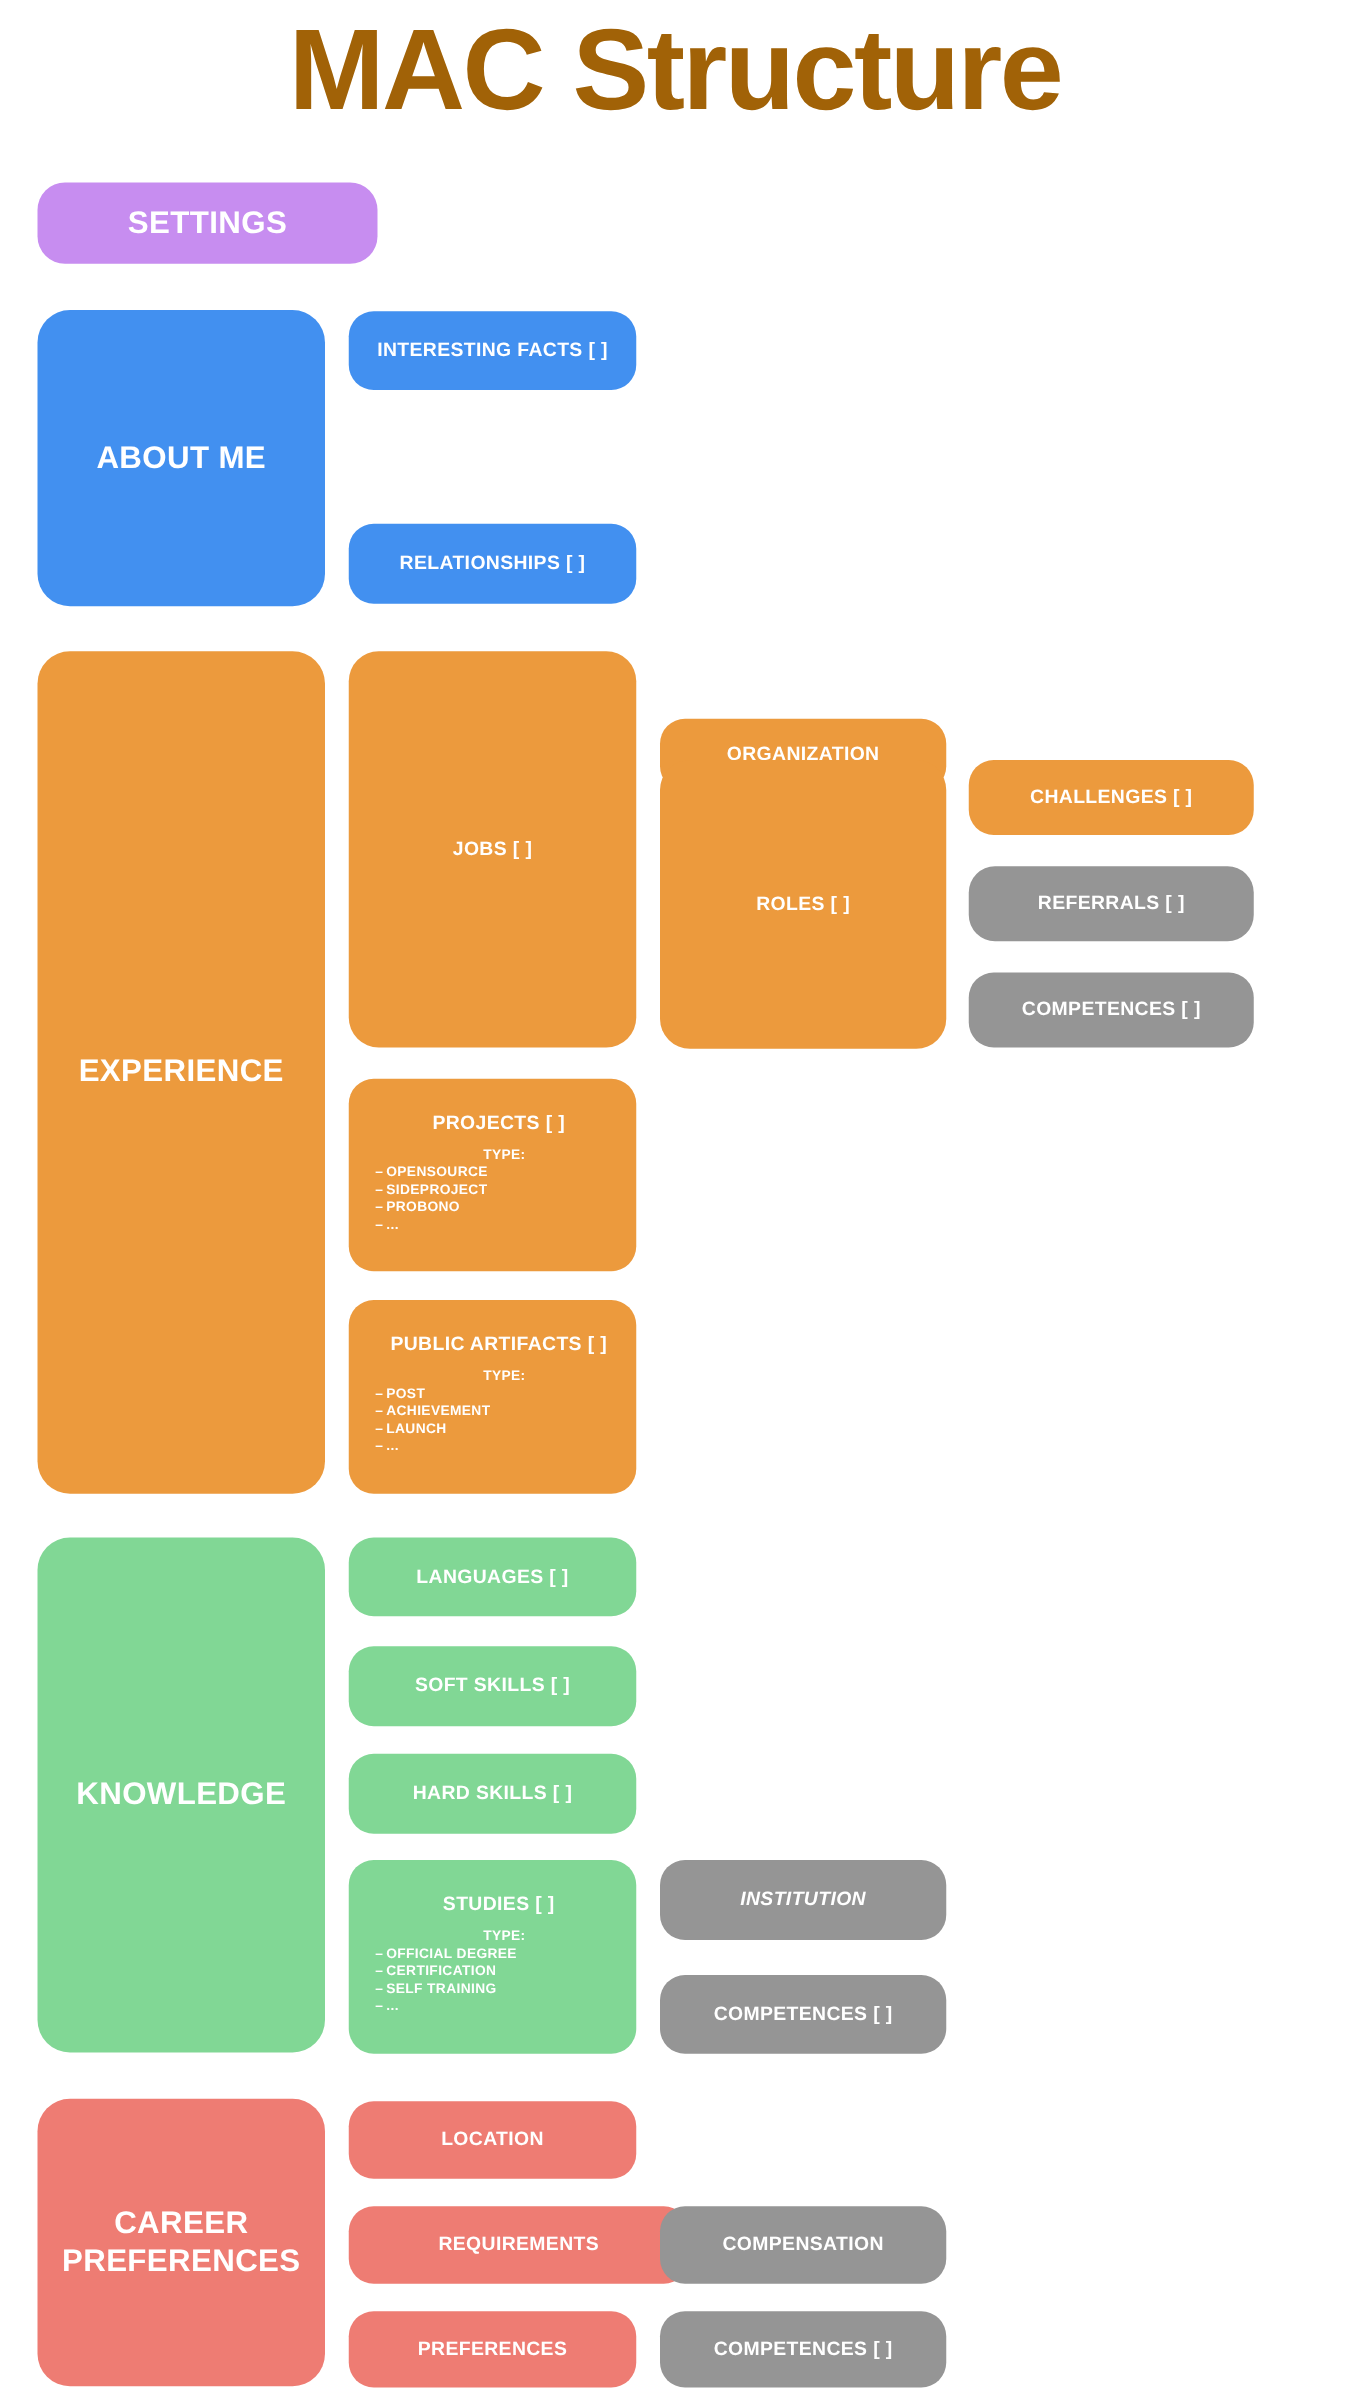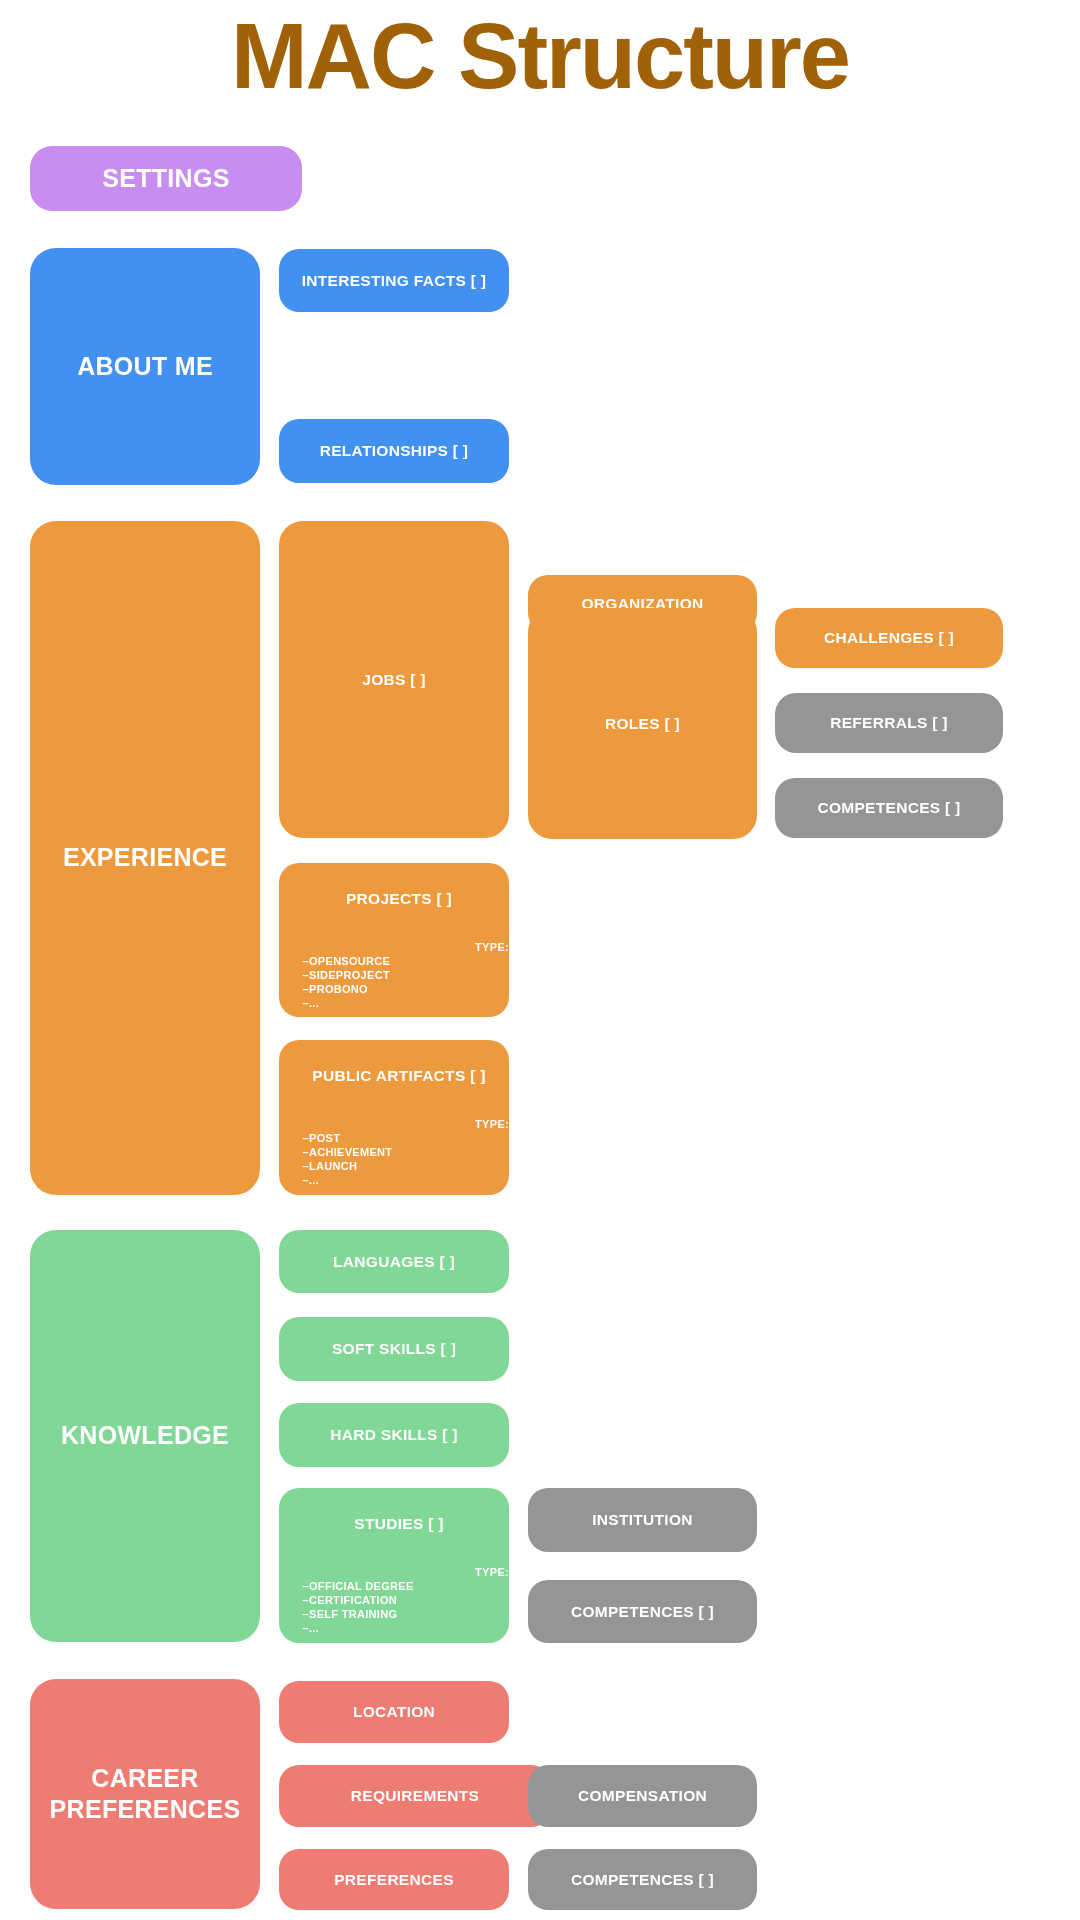--- a/index.html
+++ b/index.html
@@ -63,23 +63,23 @@
     justify-content: flex-start;
     align-items: stretch;
     padding-top: 27px;
   }
   .listbox .sub-label {
     text-align: center;
     flex: none;
     padding-left: 20px;
   }
   .typelist {
-    margin-top: 32px;
+    margin-top: 9px;
     padding-left: 19px;
-    text-align: right;
+    text-align: center;
     font-size: 11px;
     font-weight: 700;
     letter-spacing: 0.3px;
     line-height: 14px;
   }
   .type-item { display: flex; }
   .type-item .dash {
     width: 11px;
     flex: none;
   }
@@ -203,21 +203,21 @@
           <span class="dash">–</span>
           <span class="item-text">SELF TRAINING</span>
         </div>
       <div class="type-item">
           <span class="dash">–</span>
           <span class="item-text">...</span>
         </div>
     </div>
   </div>
 
-  <div class="box sub bg-gray" style="left:528px;top:1488px;width:229px;height:64px;">
+  <div class="box sub bg-gray" style="left:528px;top:1488px;width:229px;height:64px;font-style:italic;">
     <span class="sub-label">INSTITUTION</span>
   </div>
   <div class="box sub bg-gray" style="left:528px;top:1580px;width:229px;height:63px;">
     <span class="sub-label">COMPETENCES [ ]</span>
   </div>
 
   <div class="box big bg-red" style="left:30px;top:1679px;width:230px;height:230px;">
     <span class="big-label">CAREER PREFERENCES</span>
   </div>
   <div class="box sub bg-red" style="left:279px;top:1681px;width:230px;height:62px;">

